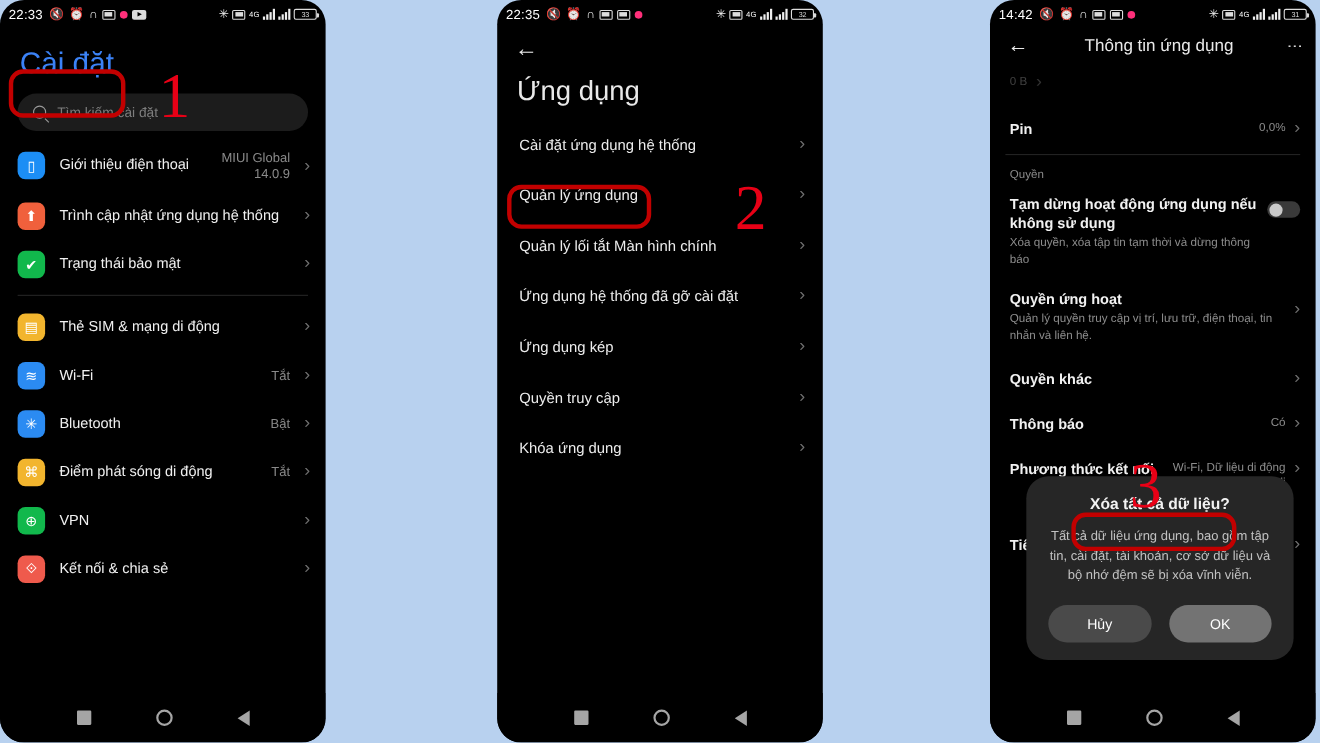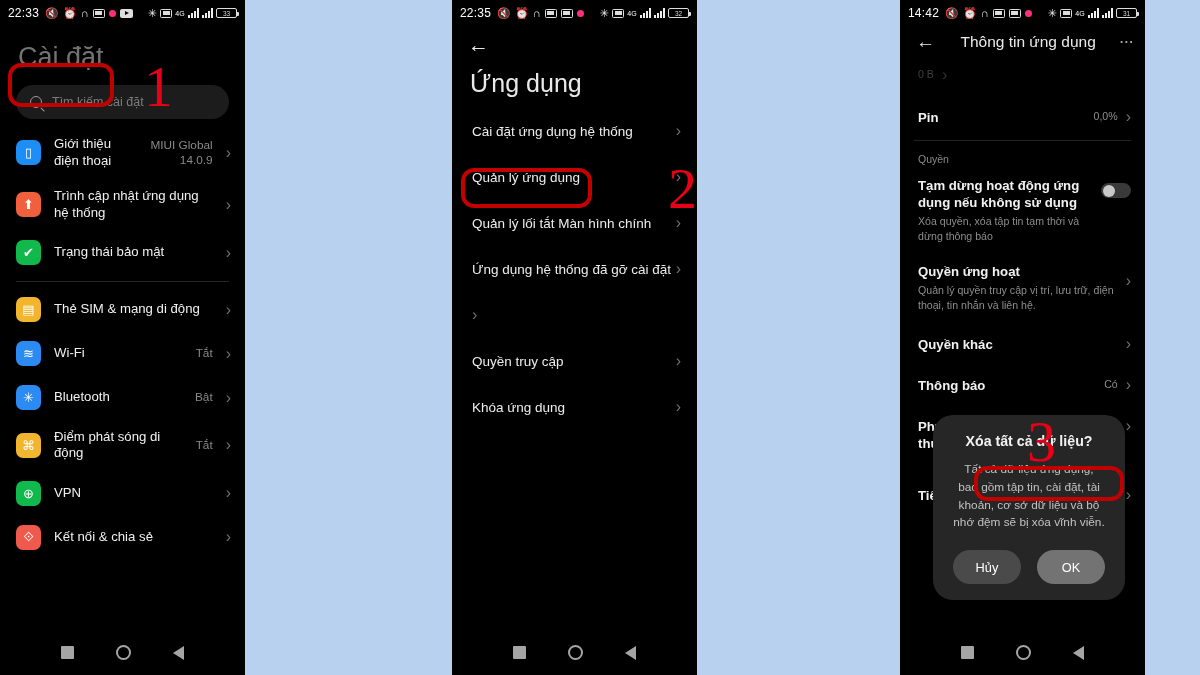--- a/index.html
+++ b/index.html
@@ -5,22 +5,22 @@
   * { box-sizing: border-box; margin: 0; padding: 0; }
   html, body {
     width: 1200px; height: 675px;
     background: #b8d1ef;
     font-family: "Liberation Sans", sans-serif;
     overflow: hidden;
   }
   .stage { position: relative; width: 1200px; height: 675px; background: #b8d1ef; }
 
   .phone {
-    position: absolute; top: 0; height: 675px; width: 245px;
-    background: #000; overflow: hidden;
+    position: absolute; top: 0; height: 675px; width: 296px;
+    background: #000; overflow: hidden; border-radius: 22px;
   }
   #phone-1 { left: 0; }
   #phone-2 { left: 452px; }
   #phone-3 { left: 900px; }
 
   
   .statusbar {
     height: 26px; display: flex; align-items: center;
     padding: 0 8px; color: #fff; font-size: 11.5px; letter-spacing: .2px;
   }
@@ -55,21 +55,21 @@
     color:#ddd; justify-content:center; letter-spacing:-.2px;
   }
   .batt::after{ content:""; position:absolute; right:-3px; top:2.5px; width:2px;height:4px;background:#ddd;border-radius:0 1px 1px 0;}
   .sb4g { font-size: 7px; vertical-align: super; }
 
   
   .chev { color: #6f6f6f; font-size: 16px; line-height: 1; font-weight: 300; }
   .scr { position: relative; height: calc(675px - 26px - 45px); overflow: hidden; }
 
   
-  .p1-title { color:#737373; font-size: 27px; padding: 16px 18px 6px; font-weight: 400; }
+  .p1-title { color:#3b82f6; font-size: 27px; padding: 16px 18px 6px; font-weight: 400; }
   .searchbar {
     margin: 6px 16px 8px; height: 34px; background:#1c1c1c; border-radius: 18px;
     display:flex; align-items:center; padding: 0 14px; gap: 10px;
   }
   .searchbar .ph { color:#7d7d7d; font-size: 12.5px; }
   .mag { width:12px;height:12px;border:1.4px solid #9a9a9a;border-radius:50%;position:relative;display:inline-block;}
   .mag::after{content:"";position:absolute;right:-4px;bottom:-3px;width:5px;height:1.4px;background:#9a9a9a;transform:rotate(45deg);}
   .row {
     display:flex; align-items:center; gap: 13px; padding: 9px 14px 9px 16px; min-height: 44px;
   }
@@ -282,20 +282,21 @@
       </div>
       <div class="p2-row">
         <span class="t">Quản lý lối tắt Màn hình chính</span>
         <span class="chev">›</span>
       </div>
       <div class="p2-row">
         <span class="t">Ứng dụng hệ thống đã gỡ cài đặt</span>
         <span class="chev">›</span>
       </div>
       <div class="p2-row">
+        <span class="t">Ứng dụng kép</span>
         <span class="chev">›</span>
       </div>
       <div class="p2-row">
         <span class="t">Quyền truy cập</span>
         <span class="chev">›</span>
       </div>
       <div class="p2-row">
         <span class="t">Khóa ứng dụng</span>
         <span class="chev">›</span>
       </div>

